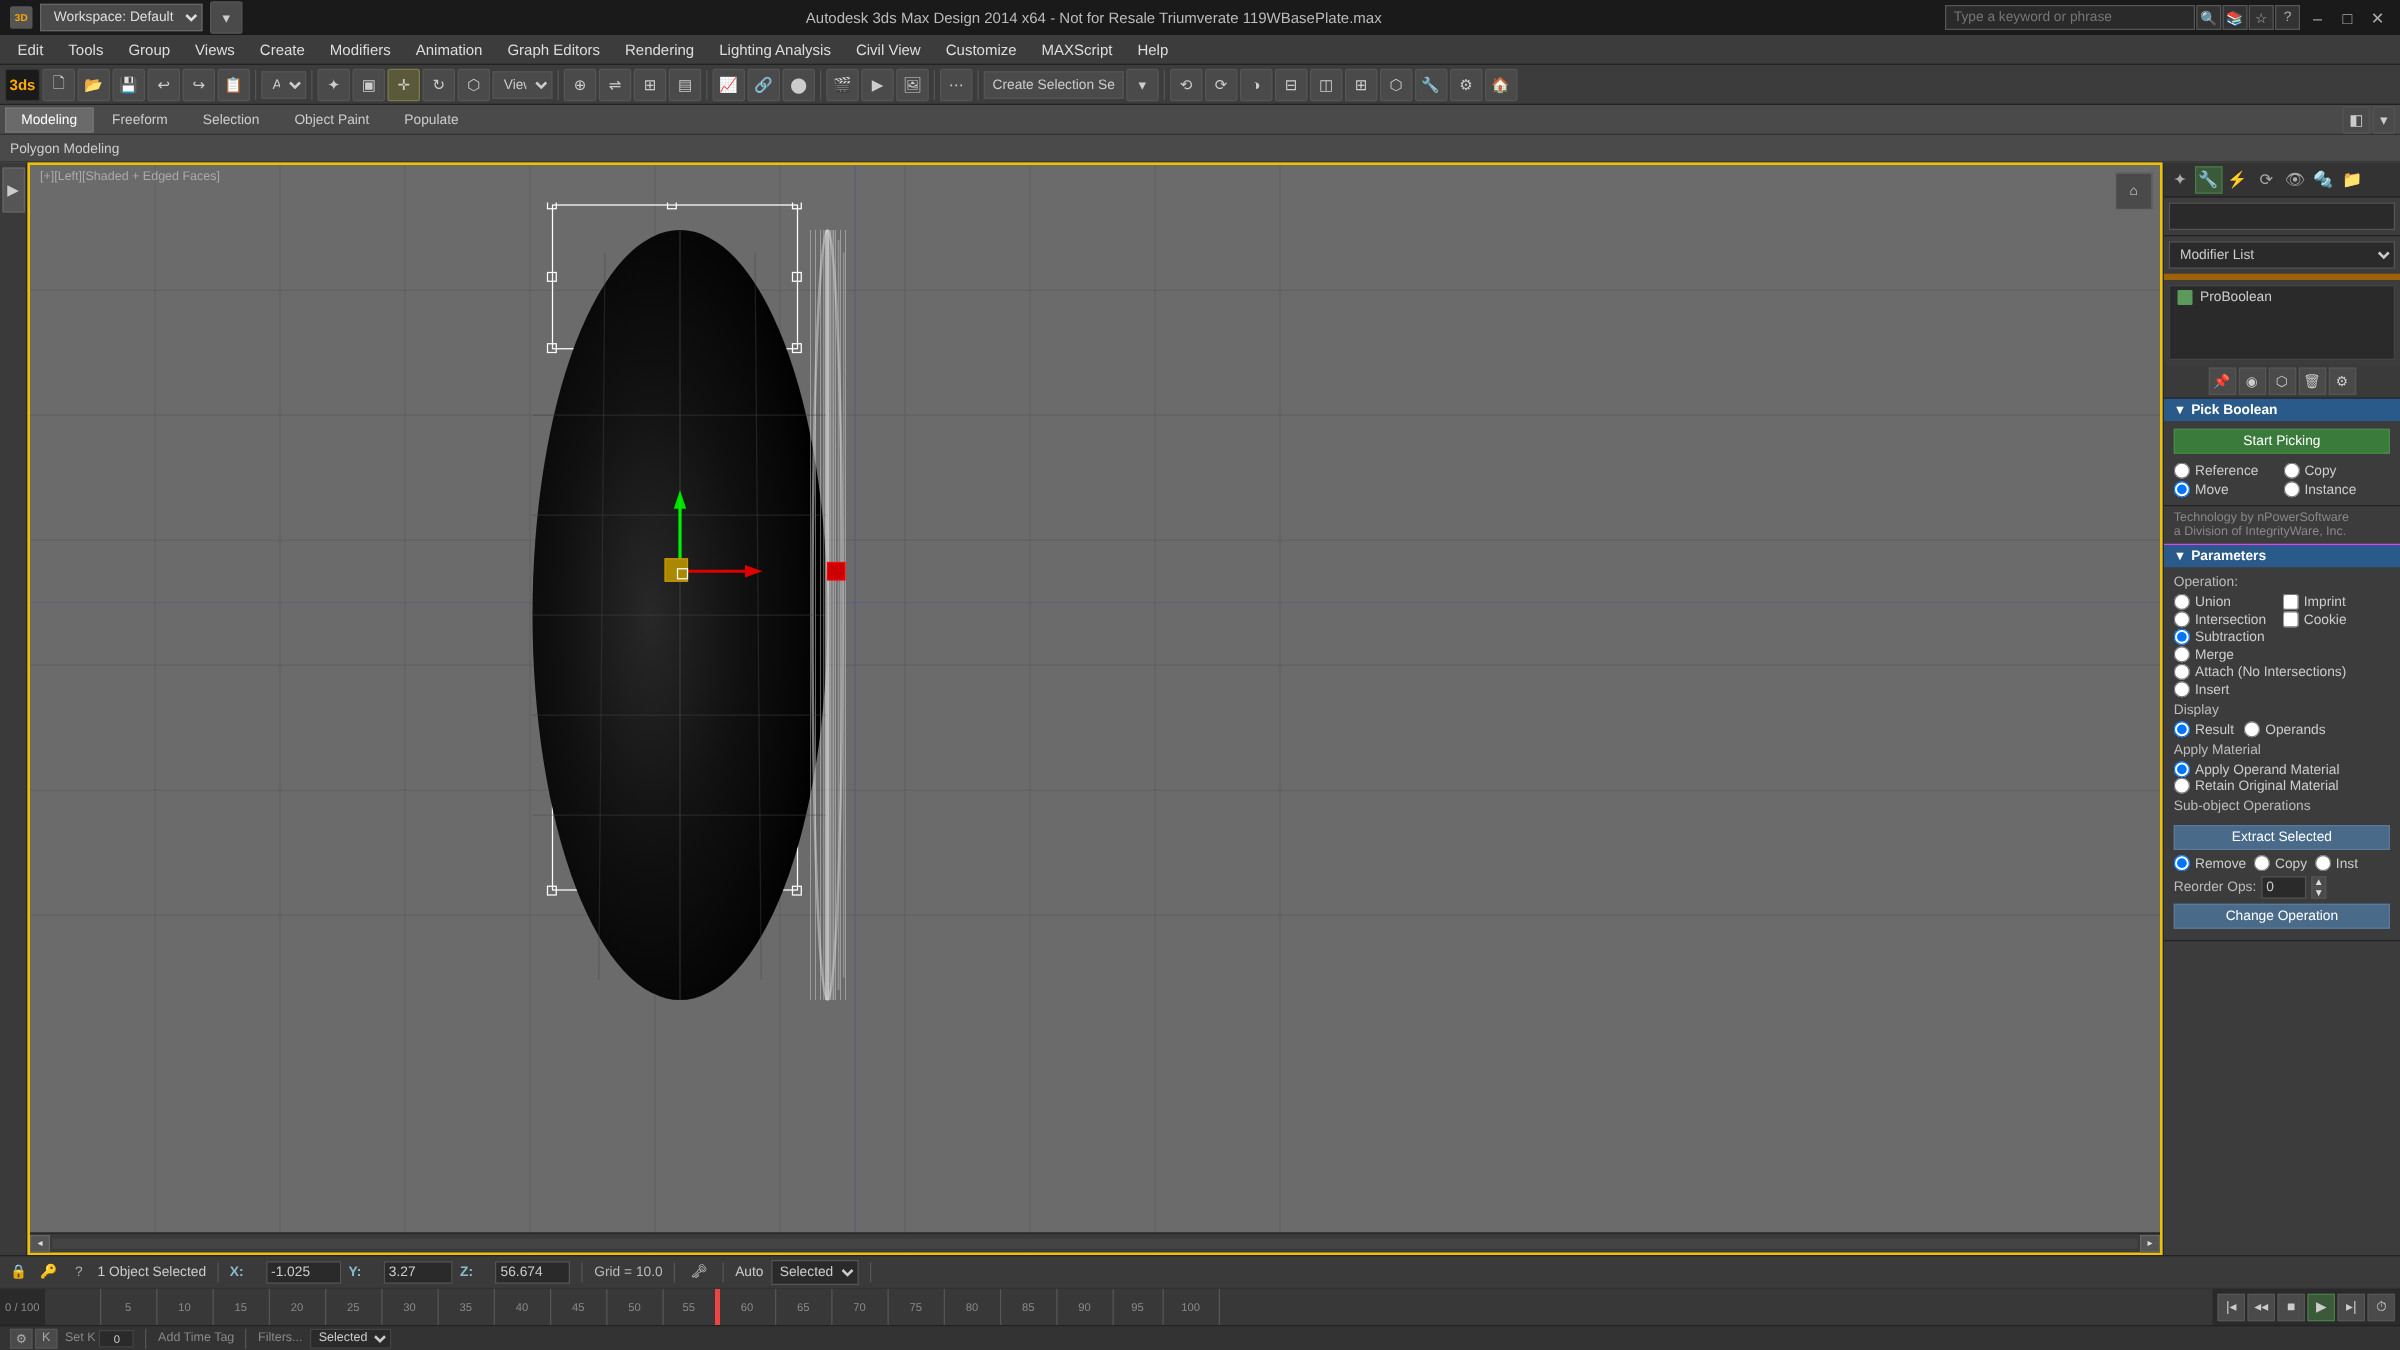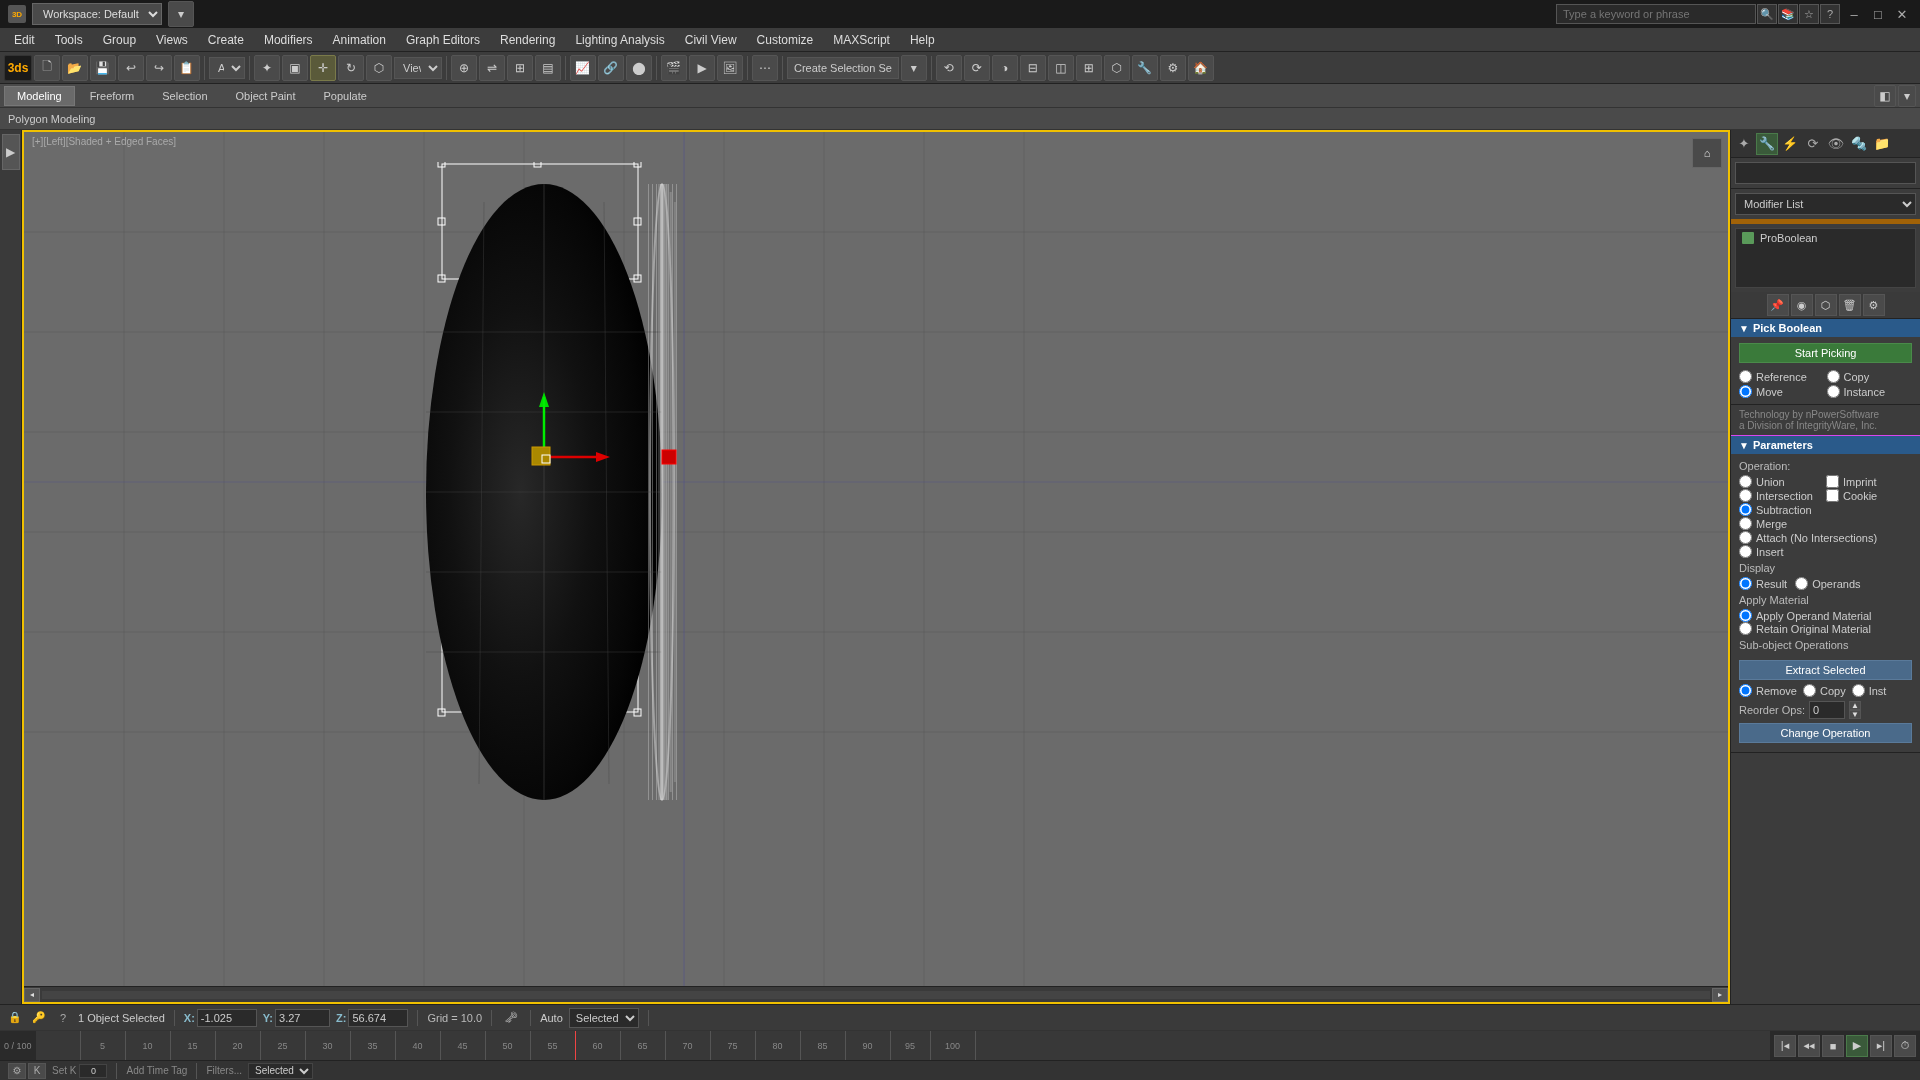--- a/index.html
+++ b/index.html
@@ -75,21 +75,21 @@
 
     
     #status-bar {
       width: 100%; height: 26px; background: #3a3a3a; display: flex; align-items: center; padding: 0 8px; gap: 8px;
       border-top: 1px solid #222; font-size: 11px; color: #ccc;
     }
     .status-icon { width: 18px; height: 18px; display: flex; align-items: center; justify-content: center; color: #aaa; cursor: pointer; }
     .status-coords { display: flex; gap: 6px; align-items: center; }
     .coord-field { display: flex; align-items: center; gap: 2px; }
     .coord-label { color: #8bc; font-weight: bold; }
-    .coord-input { background: #2a2a2a; border: 1px solid #555; color: #ccc; width: 60px; height: 18px; padding: 0 3px; font-size: 11px; }
+    .coord-input { background: #2a2a2a; border: 1px solid #555; color: #ccc; width: 60px; height: 18px; padding: 0 3px; font-size: 11px; margin-left: 16px; }
     .status-spacer { flex: 1; }
     .grid-field { display: flex; align-items: center; gap: 2px; }
     .grid-label { color: #bbb; }
 
     
     #timeline { width: 100%; height: 30px; background: #2a2a2a; display: flex; align-items: center; border-top: 1px solid #333; }
     .tl-btn { width: 22px; height: 22px; background: #4a4a4a; border: 1px solid #555; display: flex; align-items: center; justify-content: center; cursor: pointer; color: #ccc; font-size: 11px; }
     #timeline-track { flex: 1; height: 100%; background: #383838; position: relative; overflow: hidden; }
 
     
@@ -115,20 +115,21 @@
 <div id="title-bar">
   <div class="left">
     <div class="title-icon">
       <span style="font-size:8px;color:#fa0;font-weight:bold">3D</span>
     </div>
     <select class="workspace-dropdown">
       <option>Workspace: Default</option>
     </select>
     <div class="toolbar-btn" title="Workspace settings">▾</div>
   </div>
+  <div class="center">Autodesk 3ds Max Design 2014 x64  -  Not for Resale   Triumverate 119WBasePlate.max</div>
   <div class="right">
     <div id="search-bar">
       <input class="search-input" id="search-input" type="text" style="background: rgb(42, 42, 42); border: 1px solid rgb(85, 85, 85); color: rgb(204, 204, 204); padding: 2px 6px; width: 200px; font-size: 11px; height: 20px;" placeholder="Type a keyword or phrase">
       <div class="search-icon-btn">🔍</div>
       <div class="search-icon-btn">📚</div>
       <div class="search-icon-btn">☆</div>
       <div class="search-icon-btn">?</div>
     </div>
     <div class="win-btn">–</div>
     <div class="win-btn">□</div>
@@ -582,21 +583,21 @@
       <div style="width:45px;height:100%;border-right:1px solid #555;color:#888;font-size:9px;display:flex;align-items:center;justify-content:center;">5</div>
       <div style="width:45px;height:100%;border-right:1px solid #555;color:#888;font-size:9px;display:flex;align-items:center;justify-content:center;">10</div>
       <div style="width:45px;height:100%;border-right:1px solid #555;color:#888;font-size:9px;display:flex;align-items:center;justify-content:center;">15</div>
       <div style="width:45px;height:100%;border-right:1px solid #555;color:#888;font-size:9px;display:flex;align-items:center;justify-content:center;">20</div>
       <div style="width:45px;height:100%;border-right:1px solid #555;color:#888;font-size:9px;display:flex;align-items:center;justify-content:center;">25</div>
       <div style="width:45px;height:100%;border-right:1px solid #555;color:#888;font-size:9px;display:flex;align-items:center;justify-content:center;">30</div>
       <div style="width:45px;height:100%;border-right:1px solid #555;color:#888;font-size:9px;display:flex;align-items:center;justify-content:center;">35</div>
       <div style="width:45px;height:100%;border-right:1px solid #555;color:#888;font-size:9px;display:flex;align-items:center;justify-content:center;">40</div>
       <div style="width:45px;height:100%;border-right:1px solid #555;color:#888;font-size:9px;display:flex;align-items:center;justify-content:center;">45</div>
       <div style="width:45px;height:100%;border-right:1px solid #555;color:#888;font-size:9px;display:flex;align-items:center;justify-content:center;">50</div>
-      <div style="width:45px;height:100%;border-right:1px solid #ef4444;color:#888;font-size:9px;display:flex;align-items:center;justify-content:center;">55</div>
+      <div style="width:45px;height:100%;border-right:4px solid #ef4444;color:#888;font-size:9px;display:flex;align-items:center;justify-content:center;">55</div>
       <div style="width:45px;height:100%;border-right:1px solid #555;color:#888;font-size:9px;display:flex;align-items:center;justify-content:center;">60</div>
       <div style="width:45px;height:100%;border-right:1px solid #555;color:#888;font-size:9px;display:flex;align-items:center;justify-content:center;">65</div>
       <div style="width:45px;height:100%;border-right:1px solid #555;color:#888;font-size:9px;display:flex;align-items:center;justify-content:center;">70</div>
       <div style="width:45px;height:100%;border-right:1px solid #555;color:#888;font-size:9px;display:flex;align-items:center;justify-content:center;">75</div>
       <div style="width:45px;height:100%;border-right:1px solid #555;color:#888;font-size:9px;display:flex;align-items:center;justify-content:center;">80</div>
       <div style="width:45px;height:100%;border-right:1px solid #555;color:#888;font-size:9px;display:flex;align-items:center;justify-content:center;">85</div>
       <div style="width:45px;height:100%;border-right:1px solid #555;color:#888;font-size:9px;display:flex;align-items:center;justify-content:center;">90</div>
       <div style="width:40px;height:100%;border-right:1px solid #555;color:#888;font-size:9px;display:flex;align-items:center;justify-content:center;">95</div>
       <div style="width:45px;height:100%;border-right:1px solid #555;color:#888;font-size:9px;display:flex;align-items:center;justify-content:center;">100</div>
     </div>

